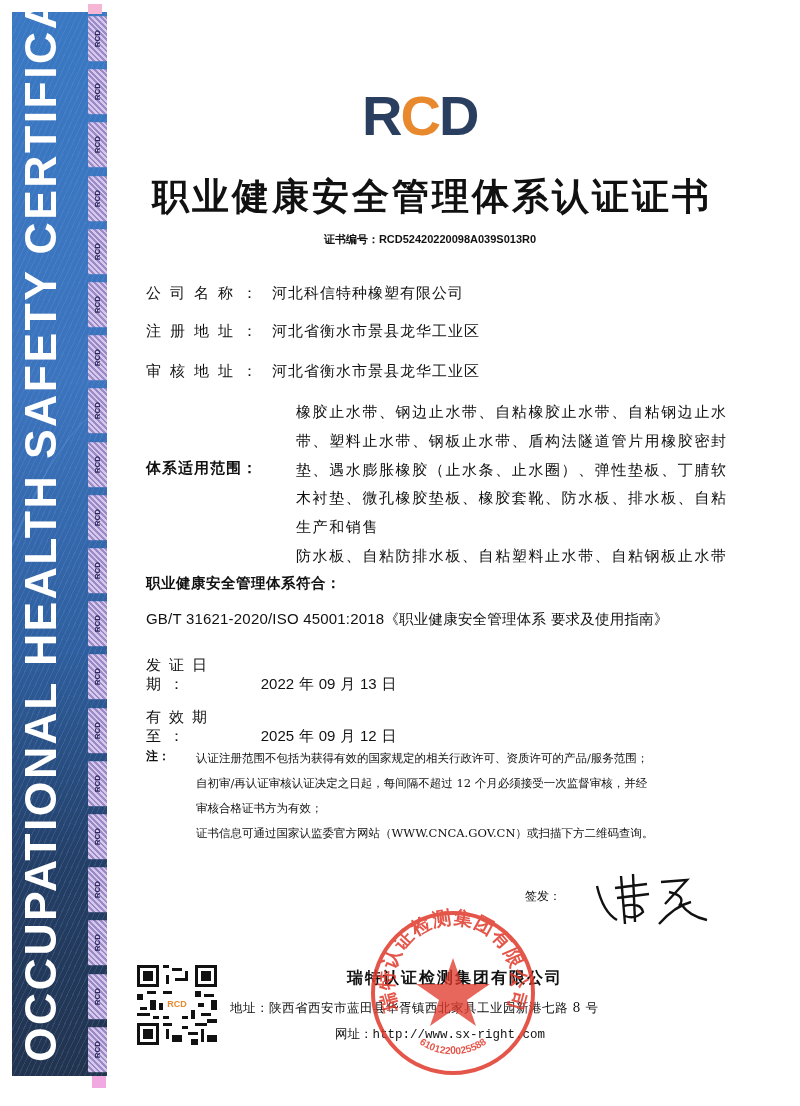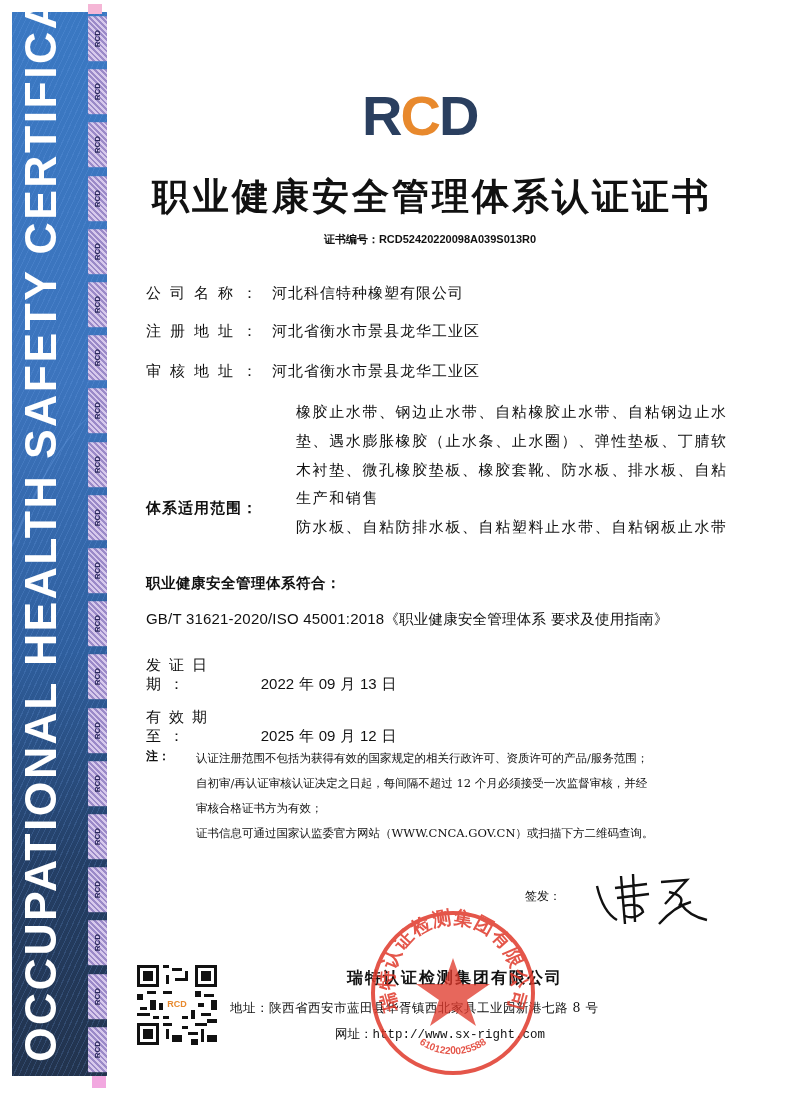--- a/index.html
+++ b/index.html
@@ -25,21 +25,21 @@
   .logo .r,.logo .d{color:#2a3f5f;}
   .logo .c{color:#e8892d;}
   .title{position:absolute;left:132px;top:172px;width:600px;text-align:center;font-family:"DejaVu Sans","Liberation Sans",sans-serif;
         font-weight:bold;font-size:37px;letter-spacing:3px;line-height:50px;}
   .certno{position:absolute;left:130px;top:232px;width:600px;text-align:center;font-size:11px;font-weight:bold;
         font-family:"DejaVu Sans",sans-serif;}
   .certno .v{font-family:"Liberation Sans Narrow","Liberation Sans",sans-serif;}
   .row{position:absolute;left:146px;font-size:15px;line-height:20px;}
   .lab{display:inline-block;width:126px;font-weight:normal;letter-spacing:9px;}
   .val{letter-spacing:1px;}
-  .scope-label{position:absolute;left:146px;top:459px;font-size:15px;font-weight:bold;letter-spacing:1px;margin-top:40px;}
+  .scope-label{position:absolute;left:146px;top:459px;font-size:15px;font-weight:bold;letter-spacing:1px;}
   .scope{position:absolute;left:276px;top:398px;width:470px;font-size:15px;line-height:28.8px;letter-spacing:1.6px;margin-left:20px;}
   .conform{position:absolute;left:146px;top:574px;font-size:14.5px;font-weight:bold;letter-spacing:0.5px;}
   .std{position:absolute;left:146px;top:610px;font-size:14.5px;letter-spacing:0.2px;}
   .std .en{font-family:"Liberation Sans Narrow","Liberation Sans",sans-serif;font-size:15px;}
   .date{position:absolute;left:146px;font-size:15px;}
   .date .lab{width:110px;letter-spacing:8px;}
   .date .num{font-family:Liberation Sans, sans-serif;font-size:15px;}
   .note-lab{position:absolute;left:146px;top:748px;font-size:12px;font-weight:bold;}
   .notes{position:absolute;left:196px;top:746px;width:560px;font-size:11.5px;line-height:25px;}
   .sign-lab{position:absolute;left:525px;top:888px;font-size:12px;}
@@ -96,20 +96,21 @@
 <div class="row" style="top:321px">
   <span class="lab">注册地址：</span><span class="val">河北省衡水市景县龙华工业区</span>
 </div>
 <div class="row" style="top:361px">
   <span class="lab">审核地址：</span><span class="val">河北省衡水市景县龙华工业区</span>
 </div>
 
 <div class="scope-label">体系适用范围：</div>
 <div class="scope">
   <div>橡胶止水带、钢边止水带、自粘橡胶止水带、自粘钢边止水</div>
+  <div>带、塑料止水带、钢板止水带、盾构法隧道管片用橡胶密封</div>
   <div>垫、遇水膨胀橡胶（止水条、止水圈）、弹性垫板、丁腈软</div>
   <div>木衬垫、微孔橡胶垫板、橡胶套靴、防水板、排水板、自粘</div>
   <div>生产和销售</div>
   <div>防水板、自粘防排水板、自粘塑料止水带、自粘钢板止水带</div>
 </div>
 
 <div class="conform">职业健康安全管理体系符合：</div>
 <div class="std">
   <span class="en">GB/T 31621-2020/ISO 45001:2018</span><span>《职业健康安全管理体系 要求及使用指南》</span>
 </div>

